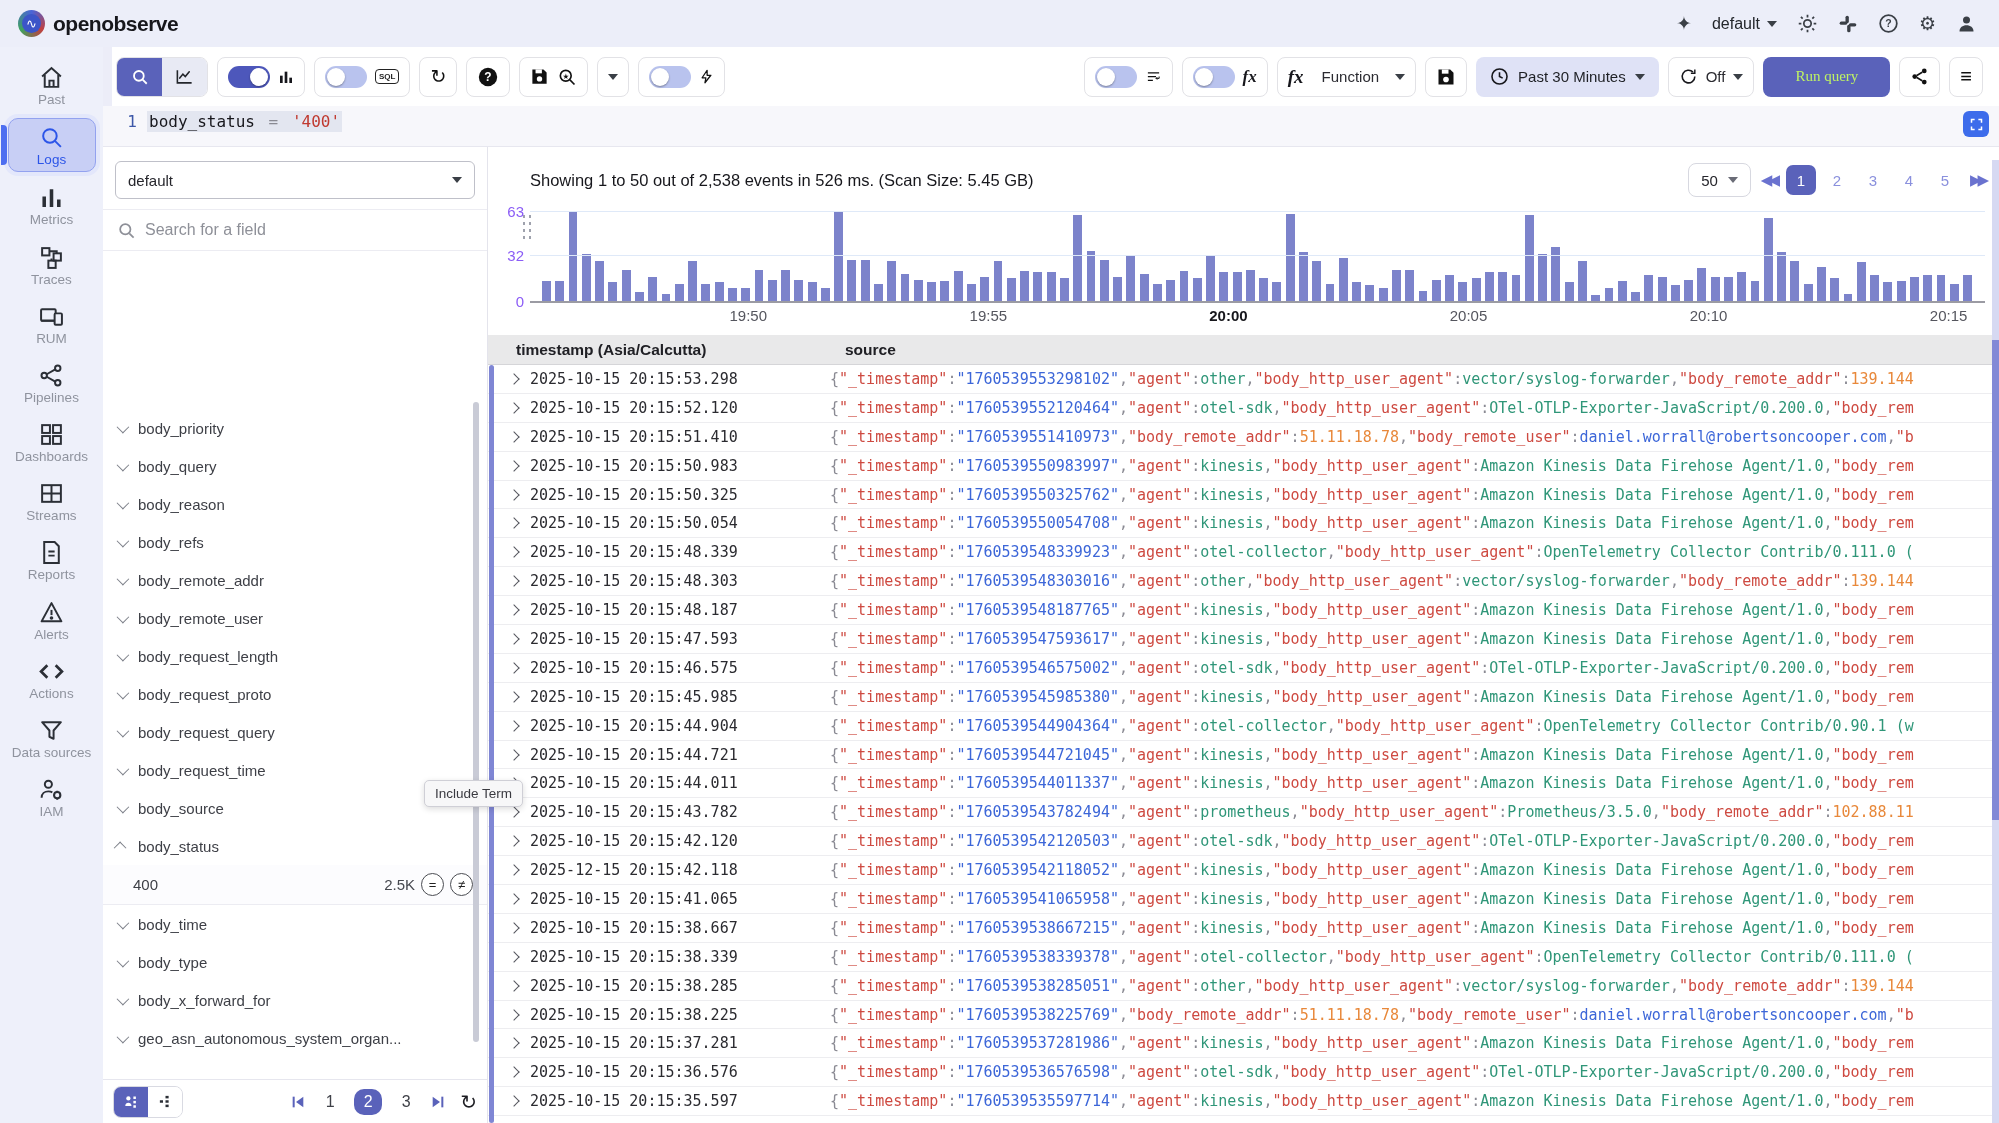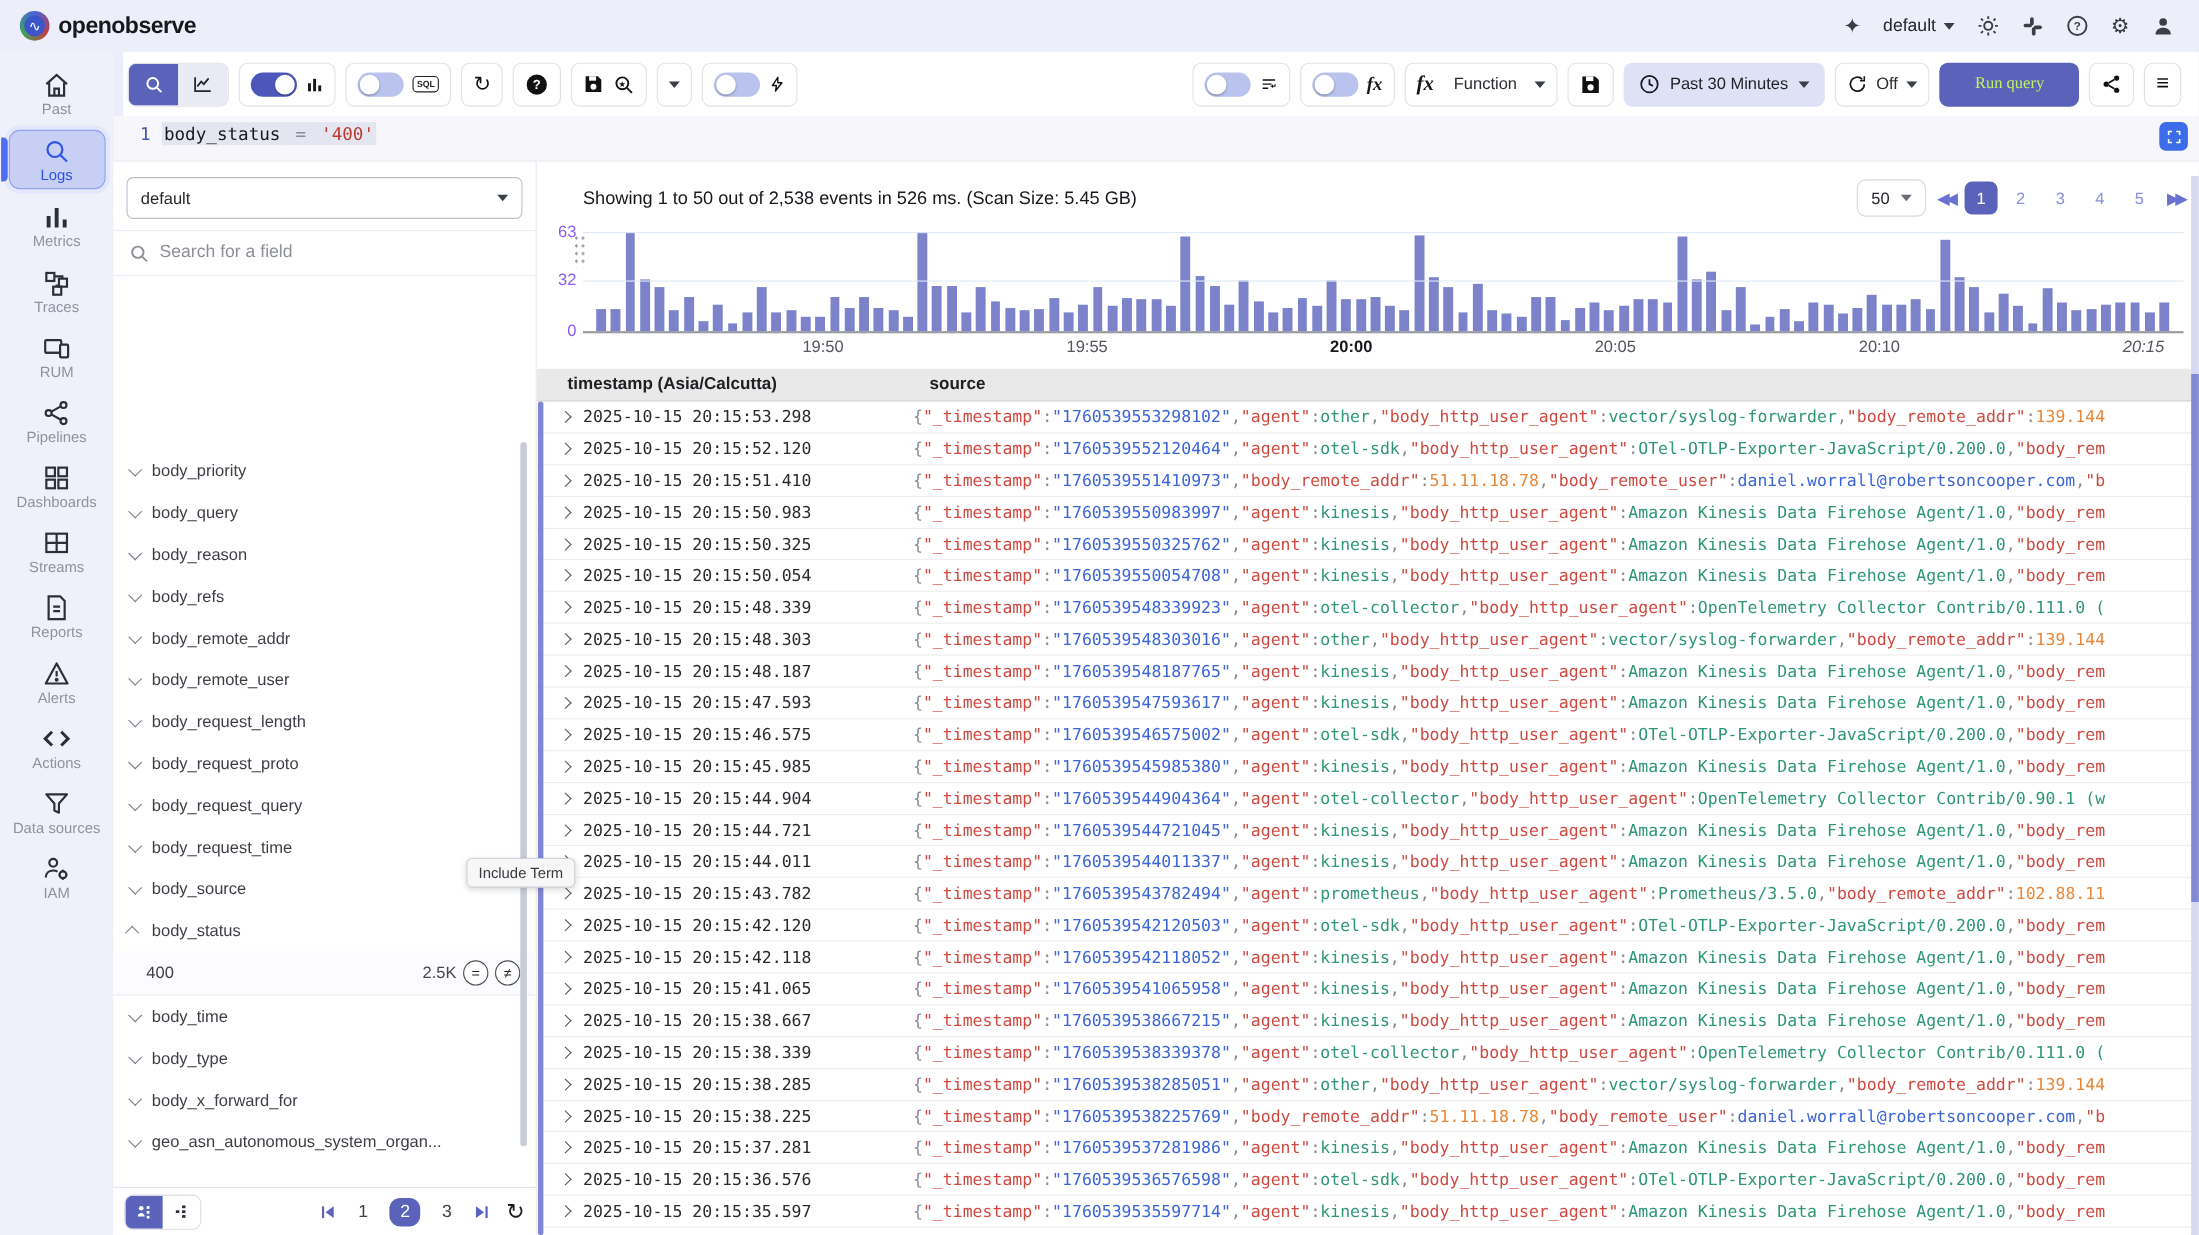--- a/index.html
+++ b/index.html
@@ -661,21 +661,21 @@
           <div class="gridline" style="top: 44.2857px;"></div>
           <span class="ylab" style="top: 44.2857px;">32</span>
           <span class="ylab" style="top: 90px;">0</span>
         </div>
       <div id="xlabs">
           <span class="xlab" style="left: 15%;">19:50</span>
           <span class="xlab" style="left: 31.5%;">19:55</span>
           <span class="xlab bold" style="left: 48%;">20:00</span>
           <span class="xlab" style="left: 64.5%;">20:05</span>
           <span class="xlab" style="left: 81%;">20:10</span>
-          <span class="xlab" style="left: 97.5%; font-style: italic;">20:15</span>
+          <span class="xlab" style="left: 97.5%;">20:15</span>
         </div>
     </div>
 
     <div id="tbl">
       <div id="thead">
         <span class="th-ts">timestamp (Asia/Calcutta)</span>
         <span>source</span>
       </div>
       <div id="rows">
           <div class="lrow">
@@ -758,21 +758,21 @@
             <span class="rts">2025-10-15 20:15:43.782</span>
             <span class="rsrc"><span class="sb">{</span><span class="sk">"_timestamp"</span><span class="sb">:</span><span class="ss">"1760539543782494"</span><span class="sb">,</span><span class="sk">"agent"</span><span class="sb">:</span><span class="sw">prometheus</span><span class="sb">,</span><span class="sk">"body_http_user_agent"</span><span class="sb">:</span><span class="sw">Prometheus/3.5.0</span><span class="sb">,</span><span class="sk">"body_remote_addr"</span><span class="sb">:</span><span class="sn">102.88.11</span></span>
           </div>
           <div class="lrow">
             <span class="rchev"></span>
             <span class="rts">2025-10-15 20:15:42.120</span>
             <span class="rsrc"><span class="sb">{</span><span class="sk">"_timestamp"</span><span class="sb">:</span><span class="ss">"1760539542120503"</span><span class="sb">,</span><span class="sk">"agent"</span><span class="sb">:</span><span class="sw">otel-sdk</span><span class="sb">,</span><span class="sk">"body_http_user_agent"</span><span class="sb">:</span><span class="sw">OTel-OTLP-Exporter-JavaScript/0.200.0</span><span class="sb">,</span><span class="sk">"body_rem</span></span>
           </div>
           <div class="lrow">
             <span class="rchev"></span>
-            <span class="rts">2025-10-15 20:15:42.118</span>
+            <span class="rts">2025-12-15 20:15:42.118</span>
             <span class="rsrc"><span class="sb">{</span><span class="sk">"_timestamp"</span><span class="sb">:</span><span class="ss">"1760539542118052"</span><span class="sb">,</span><span class="sk">"agent"</span><span class="sb">:</span><span class="sw">kinesis</span><span class="sb">,</span><span class="sk">"body_http_user_agent"</span><span class="sb">:</span><span class="sw">Amazon Kinesis Data Firehose Agent/1.0</span><span class="sb">,</span><span class="sk">"body_rem</span></span>
           </div>
           <div class="lrow">
             <span class="rchev"></span>
             <span class="rts">2025-10-15 20:15:41.065</span>
             <span class="rsrc"><span class="sb">{</span><span class="sk">"_timestamp"</span><span class="sb">:</span><span class="ss">"1760539541065958"</span><span class="sb">,</span><span class="sk">"agent"</span><span class="sb">:</span><span class="sw">kinesis</span><span class="sb">,</span><span class="sk">"body_http_user_agent"</span><span class="sb">:</span><span class="sw">Amazon Kinesis Data Firehose Agent/1.0</span><span class="sb">,</span><span class="sk">"body_rem</span></span>
           </div>
           <div class="lrow">
             <span class="rchev"></span>
             <span class="rts">2025-10-15 20:15:38.667</span>

